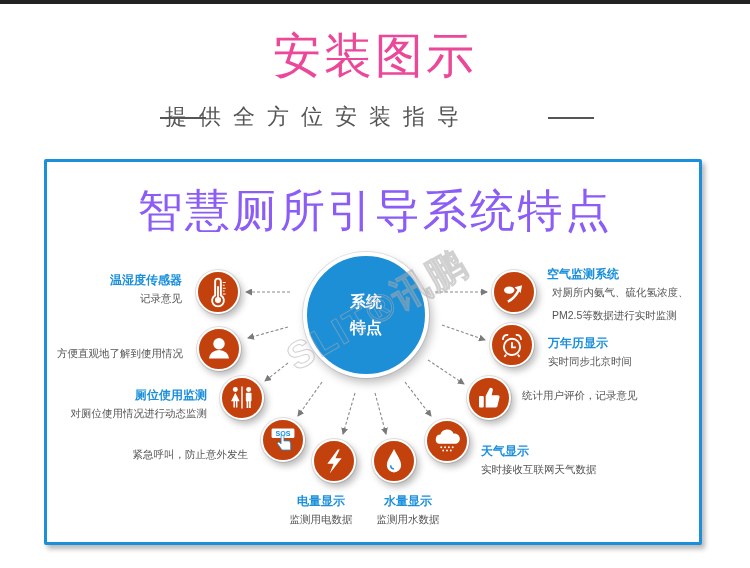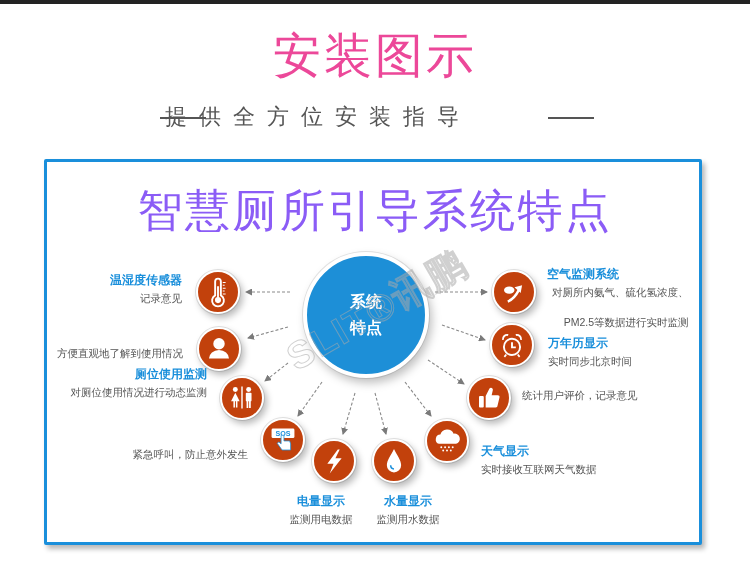--- a/index.html
+++ b/index.html
@@ -174,21 +174,21 @@
   </svg>
 </div>
 
 <div class="label right-align" style="left:40px; width:142px; top:272px;">
   <div class="ft-title">温湿度传感器</div>
   <div class="ft-desc">记录意见</div>
 </div>
 <div class="label right-align" style="left:40px; width:143px; top:344px;">
   <div class="ft-desc">方便直观地了解到使用情况</div>
 </div>
-<div class="label right-align" style="left:40px; width:167px; top:366px;">
+<div class="label right-align" style="left:40px; width:167px; top:387px;">
   <div class="ft-title">厕位使用监测</div>
   <div class="ft-desc">对厕位使用情况进行动态监测</div>
 </div>
 <div class="label right-align" style="left:40px; width:208px; top:445px;">
   <div class="ft-desc">紧急呼叫，防止意外发生</div>
 </div>
 
 <div class="label center-align" style="left:281px; width:80px; top:493px;">
   <div class="ft-title">电量显示</div>
   <div class="ft-desc">监测用电数据</div>
@@ -205,14 +205,14 @@
 <div class="label" style="left:522px; top:386px;">
   <div class="ft-desc">统计用户评价，记录意见</div>
 </div>
 <div class="label" style="left:548px; top:335px;">
   <div class="ft-title">万年历显示</div>
   <div class="ft-desc">实时同步北京时间</div>
 </div>
 <div class="label" style="left:547px; top:266px;">
   <div class="ft-title">空气监测系统</div>
   <div class="ft-desc" style="padding-left:5px;">对厕所内氨气、硫化氢浓度、</div>
-  <div class="ft-desc" style="padding-left:5px; margin-top:16px;text-align:right;">PM2.5等数据进行实时监测</div>
+  <div class="ft-desc" style="padding-left:5px; margin-top:9px;">PM2.5等数据进行实时监测</div>
 </div>
 
 </body></html>

